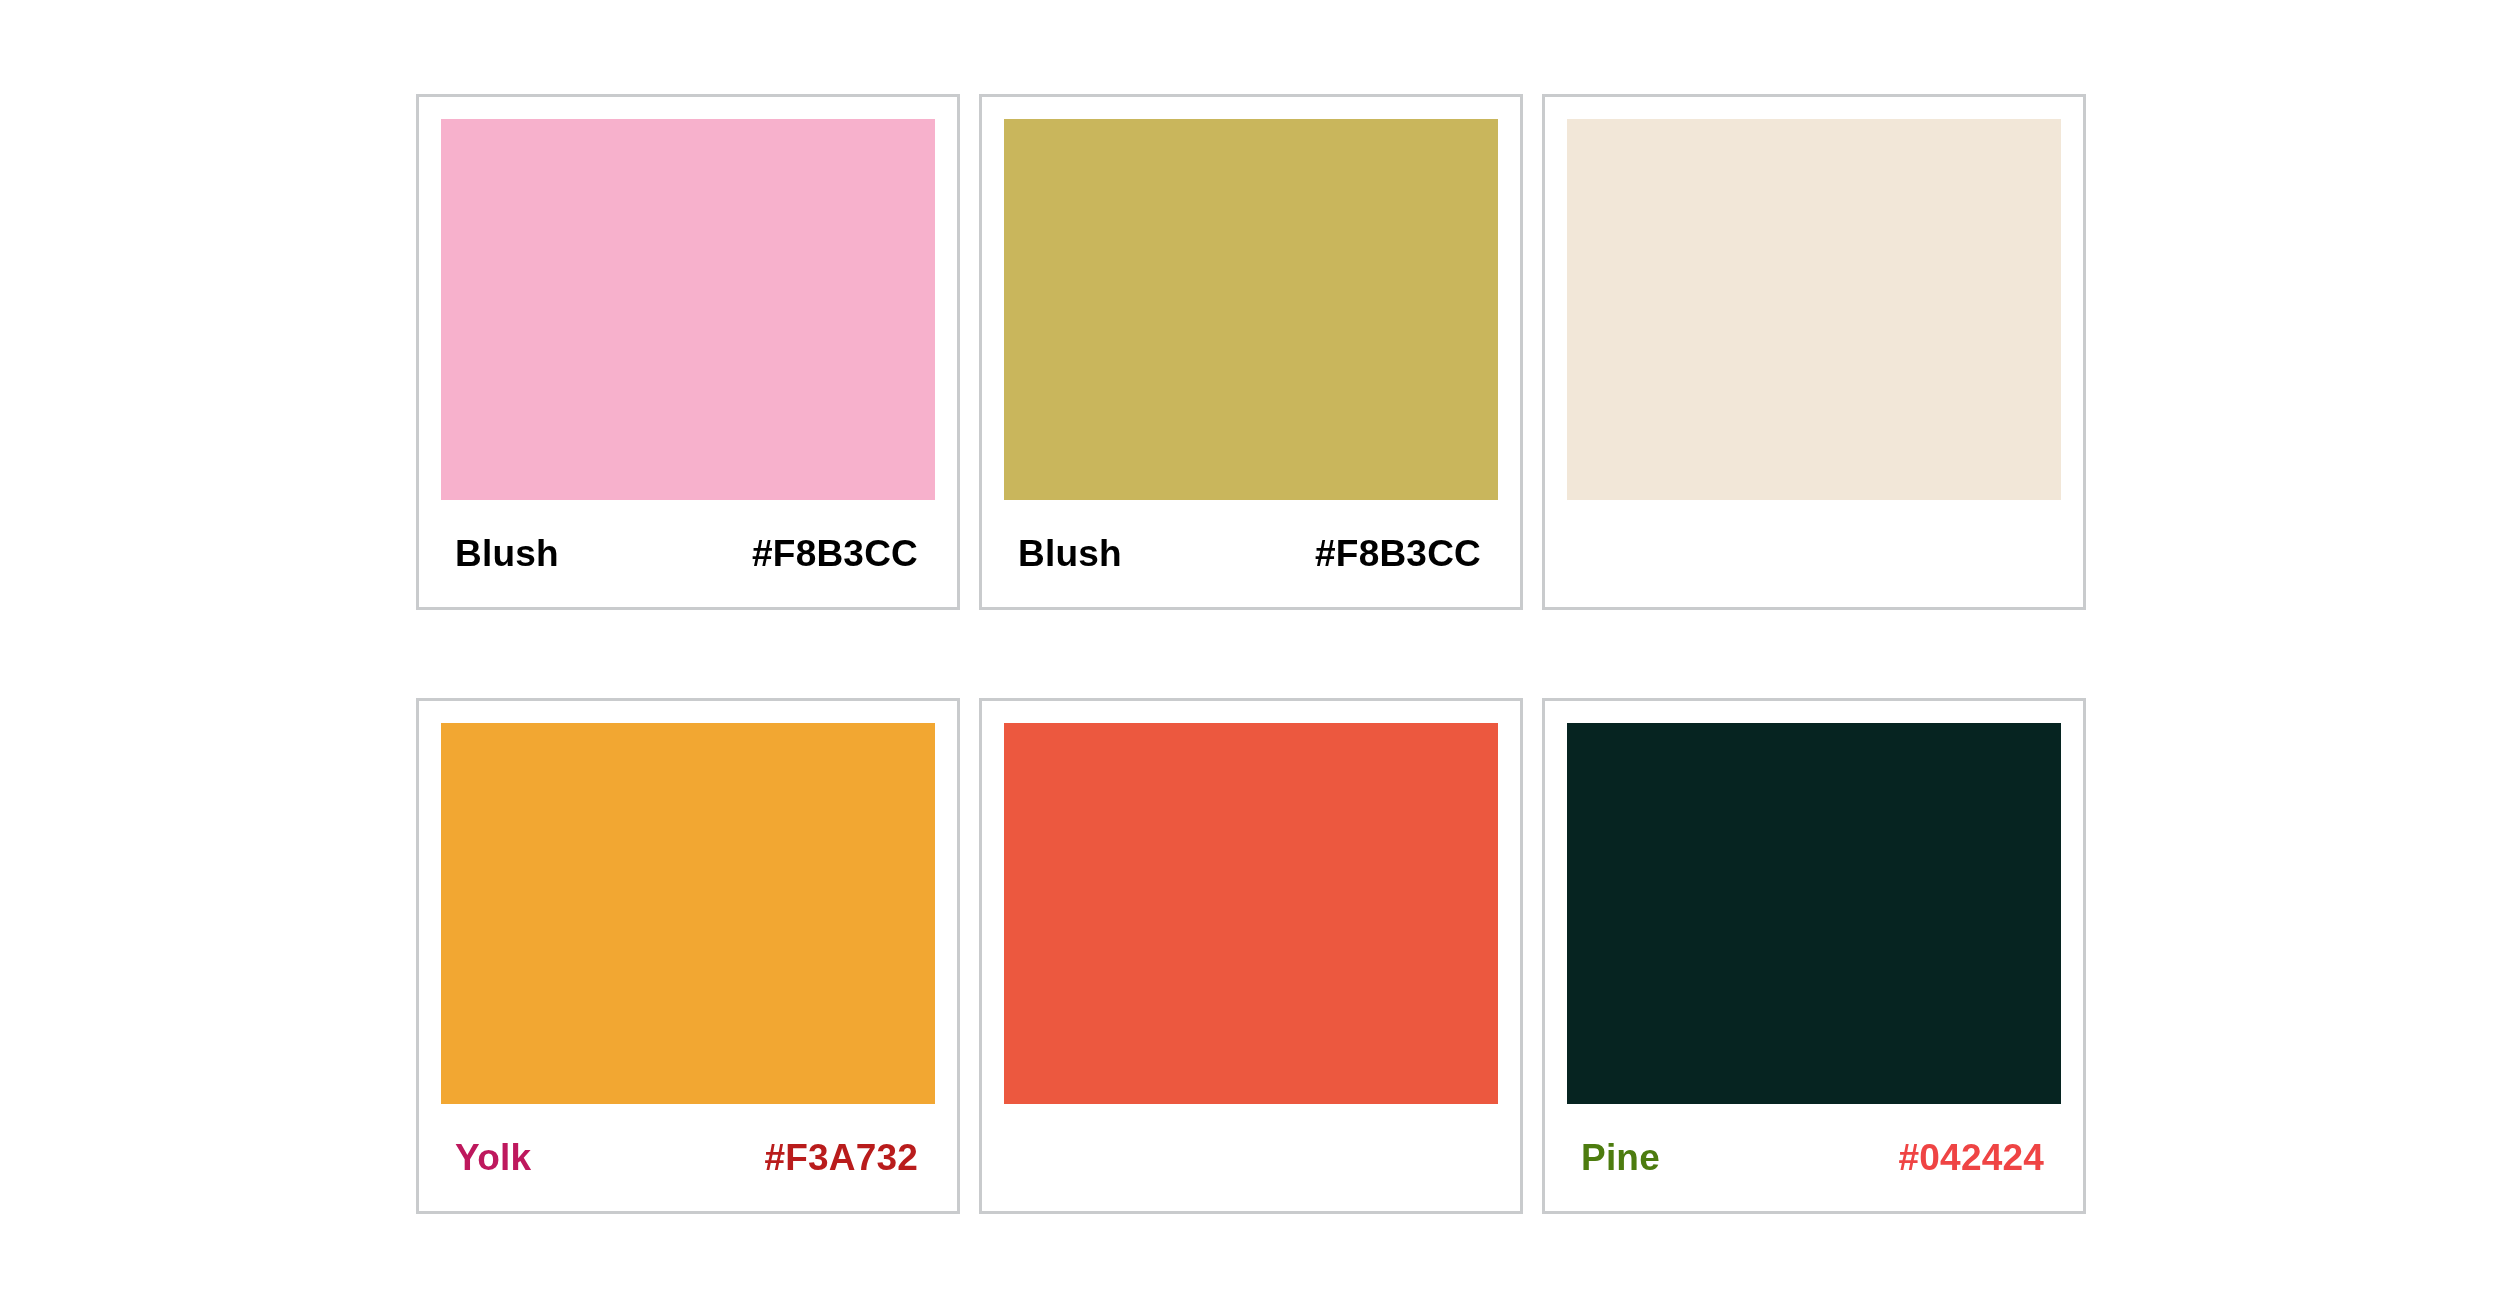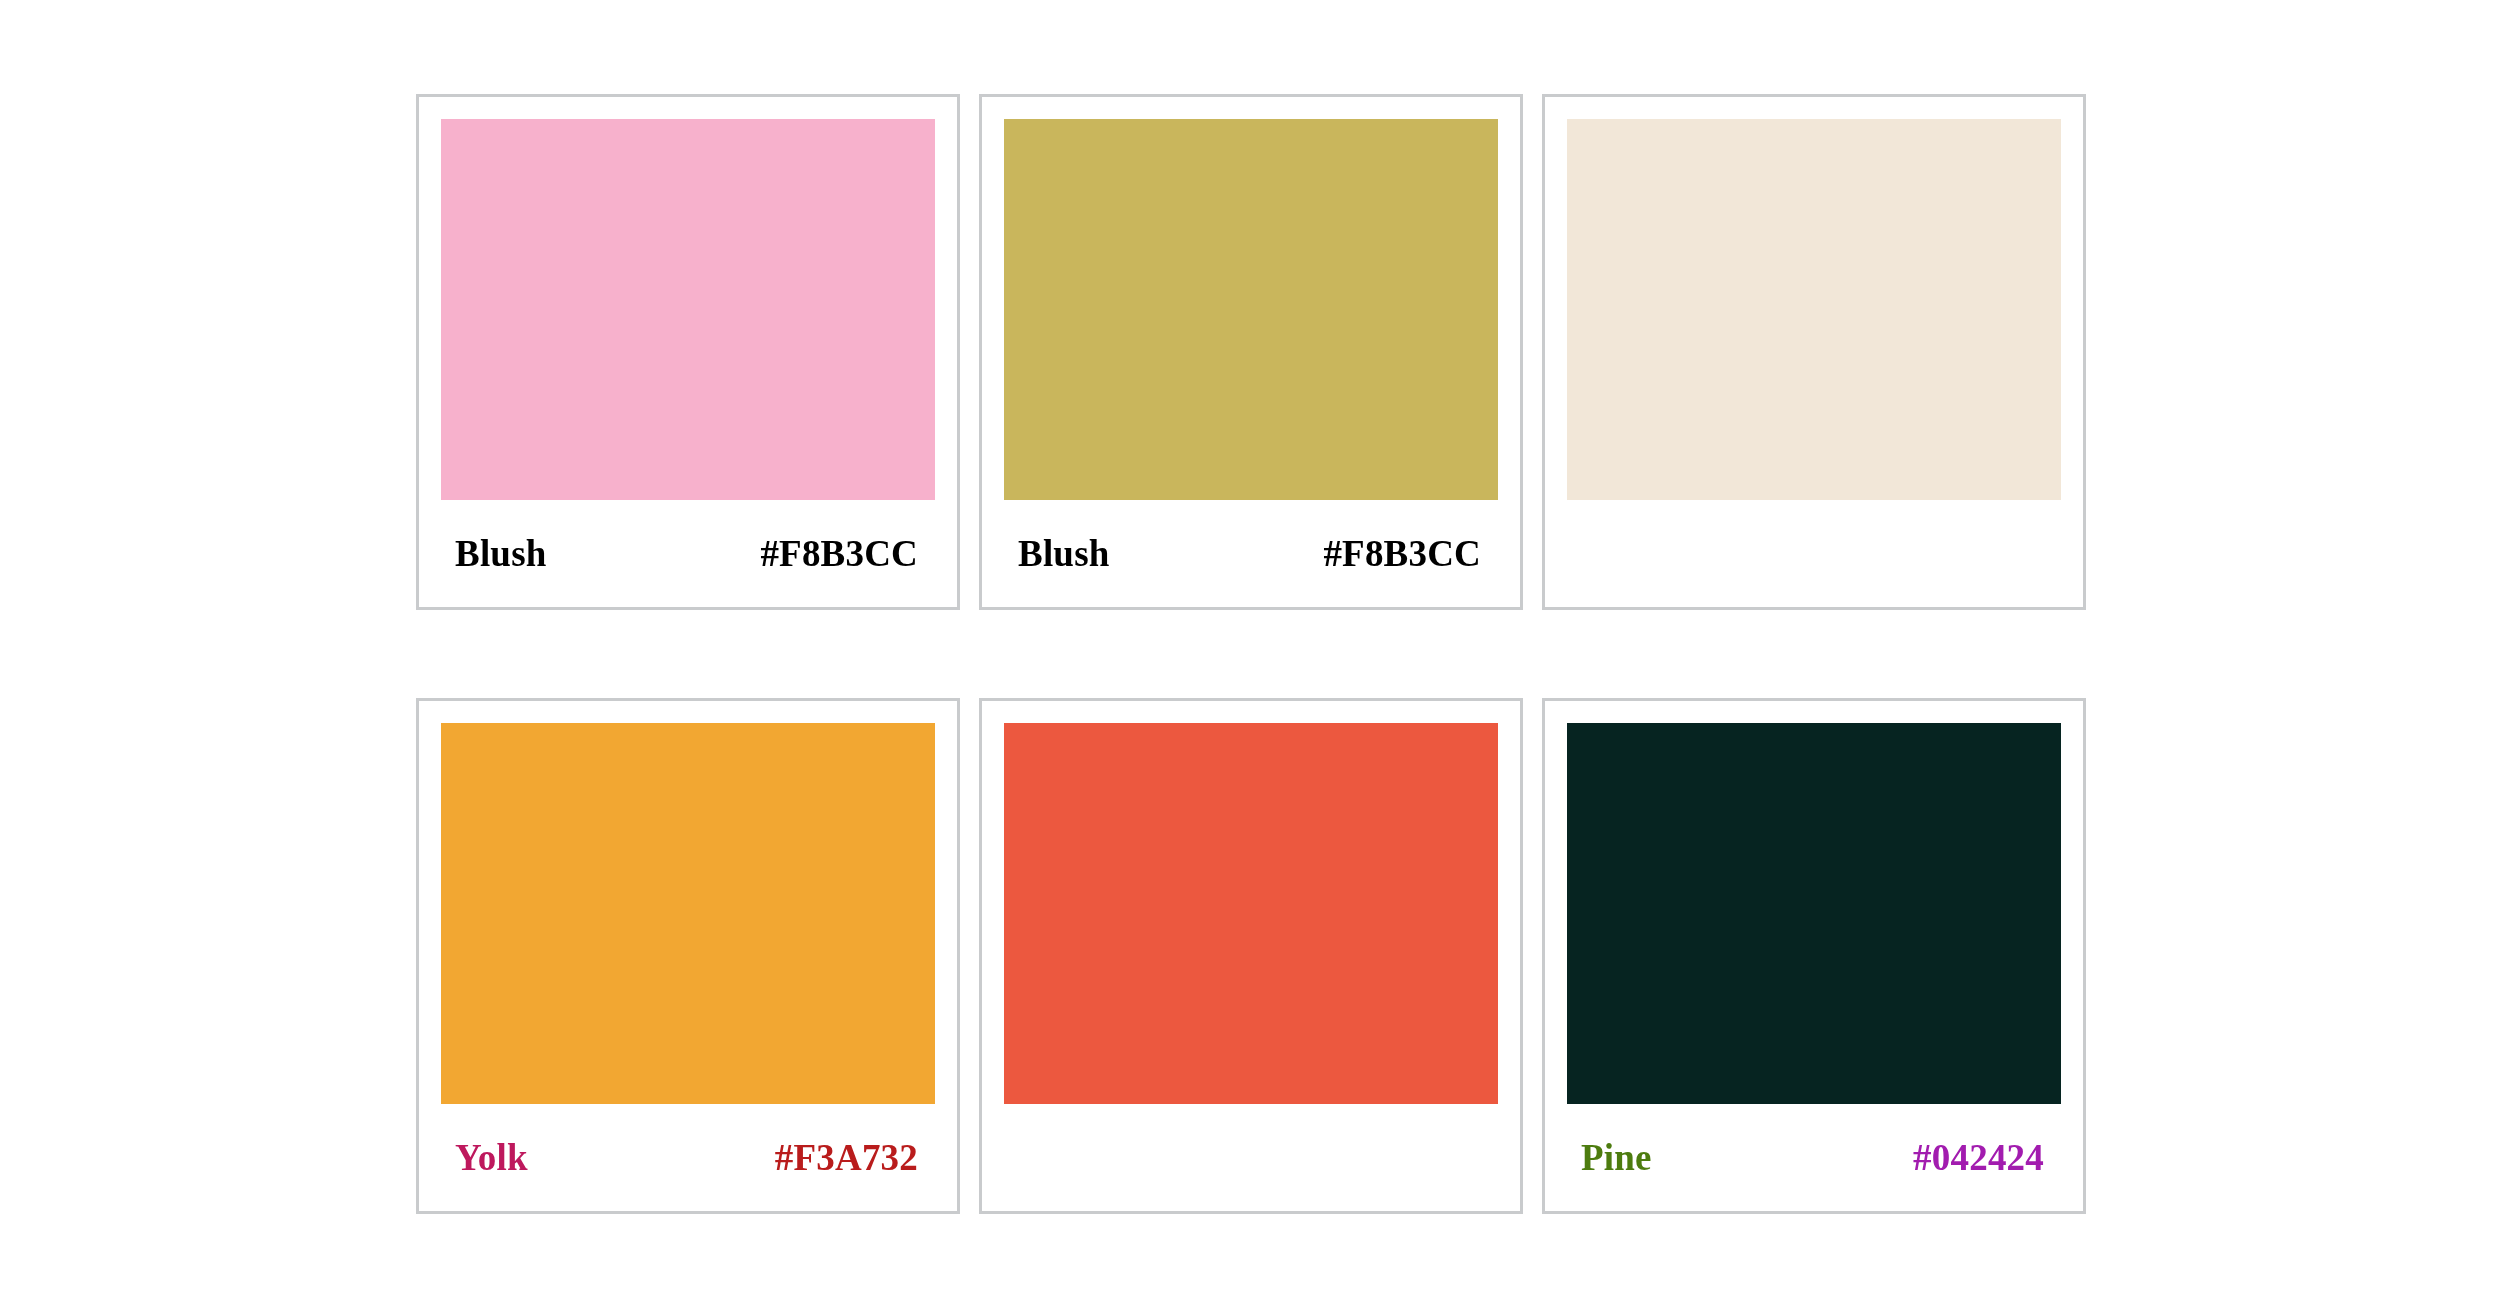--- a/index.html
+++ b/index.html
@@ -11,21 +11,20 @@
     background: #ffffff;
     font-family: "Liberation Sans", sans-serif;
     overflow: hidden;
   }
 
   .palette-page {
     width: 2500px;
     height: 932px;
     position: relative;
     background: #ffffff;
-    font-family: Liberation Serif, serif;
   }
 
   .swatch-grid {
     position: absolute;
     left: 416px;
     top: 94px;
     width: 1670px;
     display: grid;
     grid-template-columns: repeat(3, 544px);
     grid-template-rows: repeat(2, 516px);
@@ -111,18 +110,18 @@
     </div>
 
     <div class="swatch-card" style="border-color: rgb(201, 203, 205);">
       <div class="swatch-chip" style="background-color: rgb(236, 88, 63);"></div>
     </div>
 
     <div class="swatch-card" style="border-color: rgb(201, 203, 205);">
       <div class="swatch-chip" style="background-color: rgb(6, 36, 33);"></div>
       <div class="swatch-meta">
         <span class="swatch-name" style="color: #4d7c0f;">Pine</span>
-        <span class="swatch-hex" style="color: #a21caf;">#042424</span>
+        <span class="swatch-hex" style="color: #ef4444;">#042424</span>
       </div>
     </div>
 
   </div>
 </div>
 
 </body></html>

